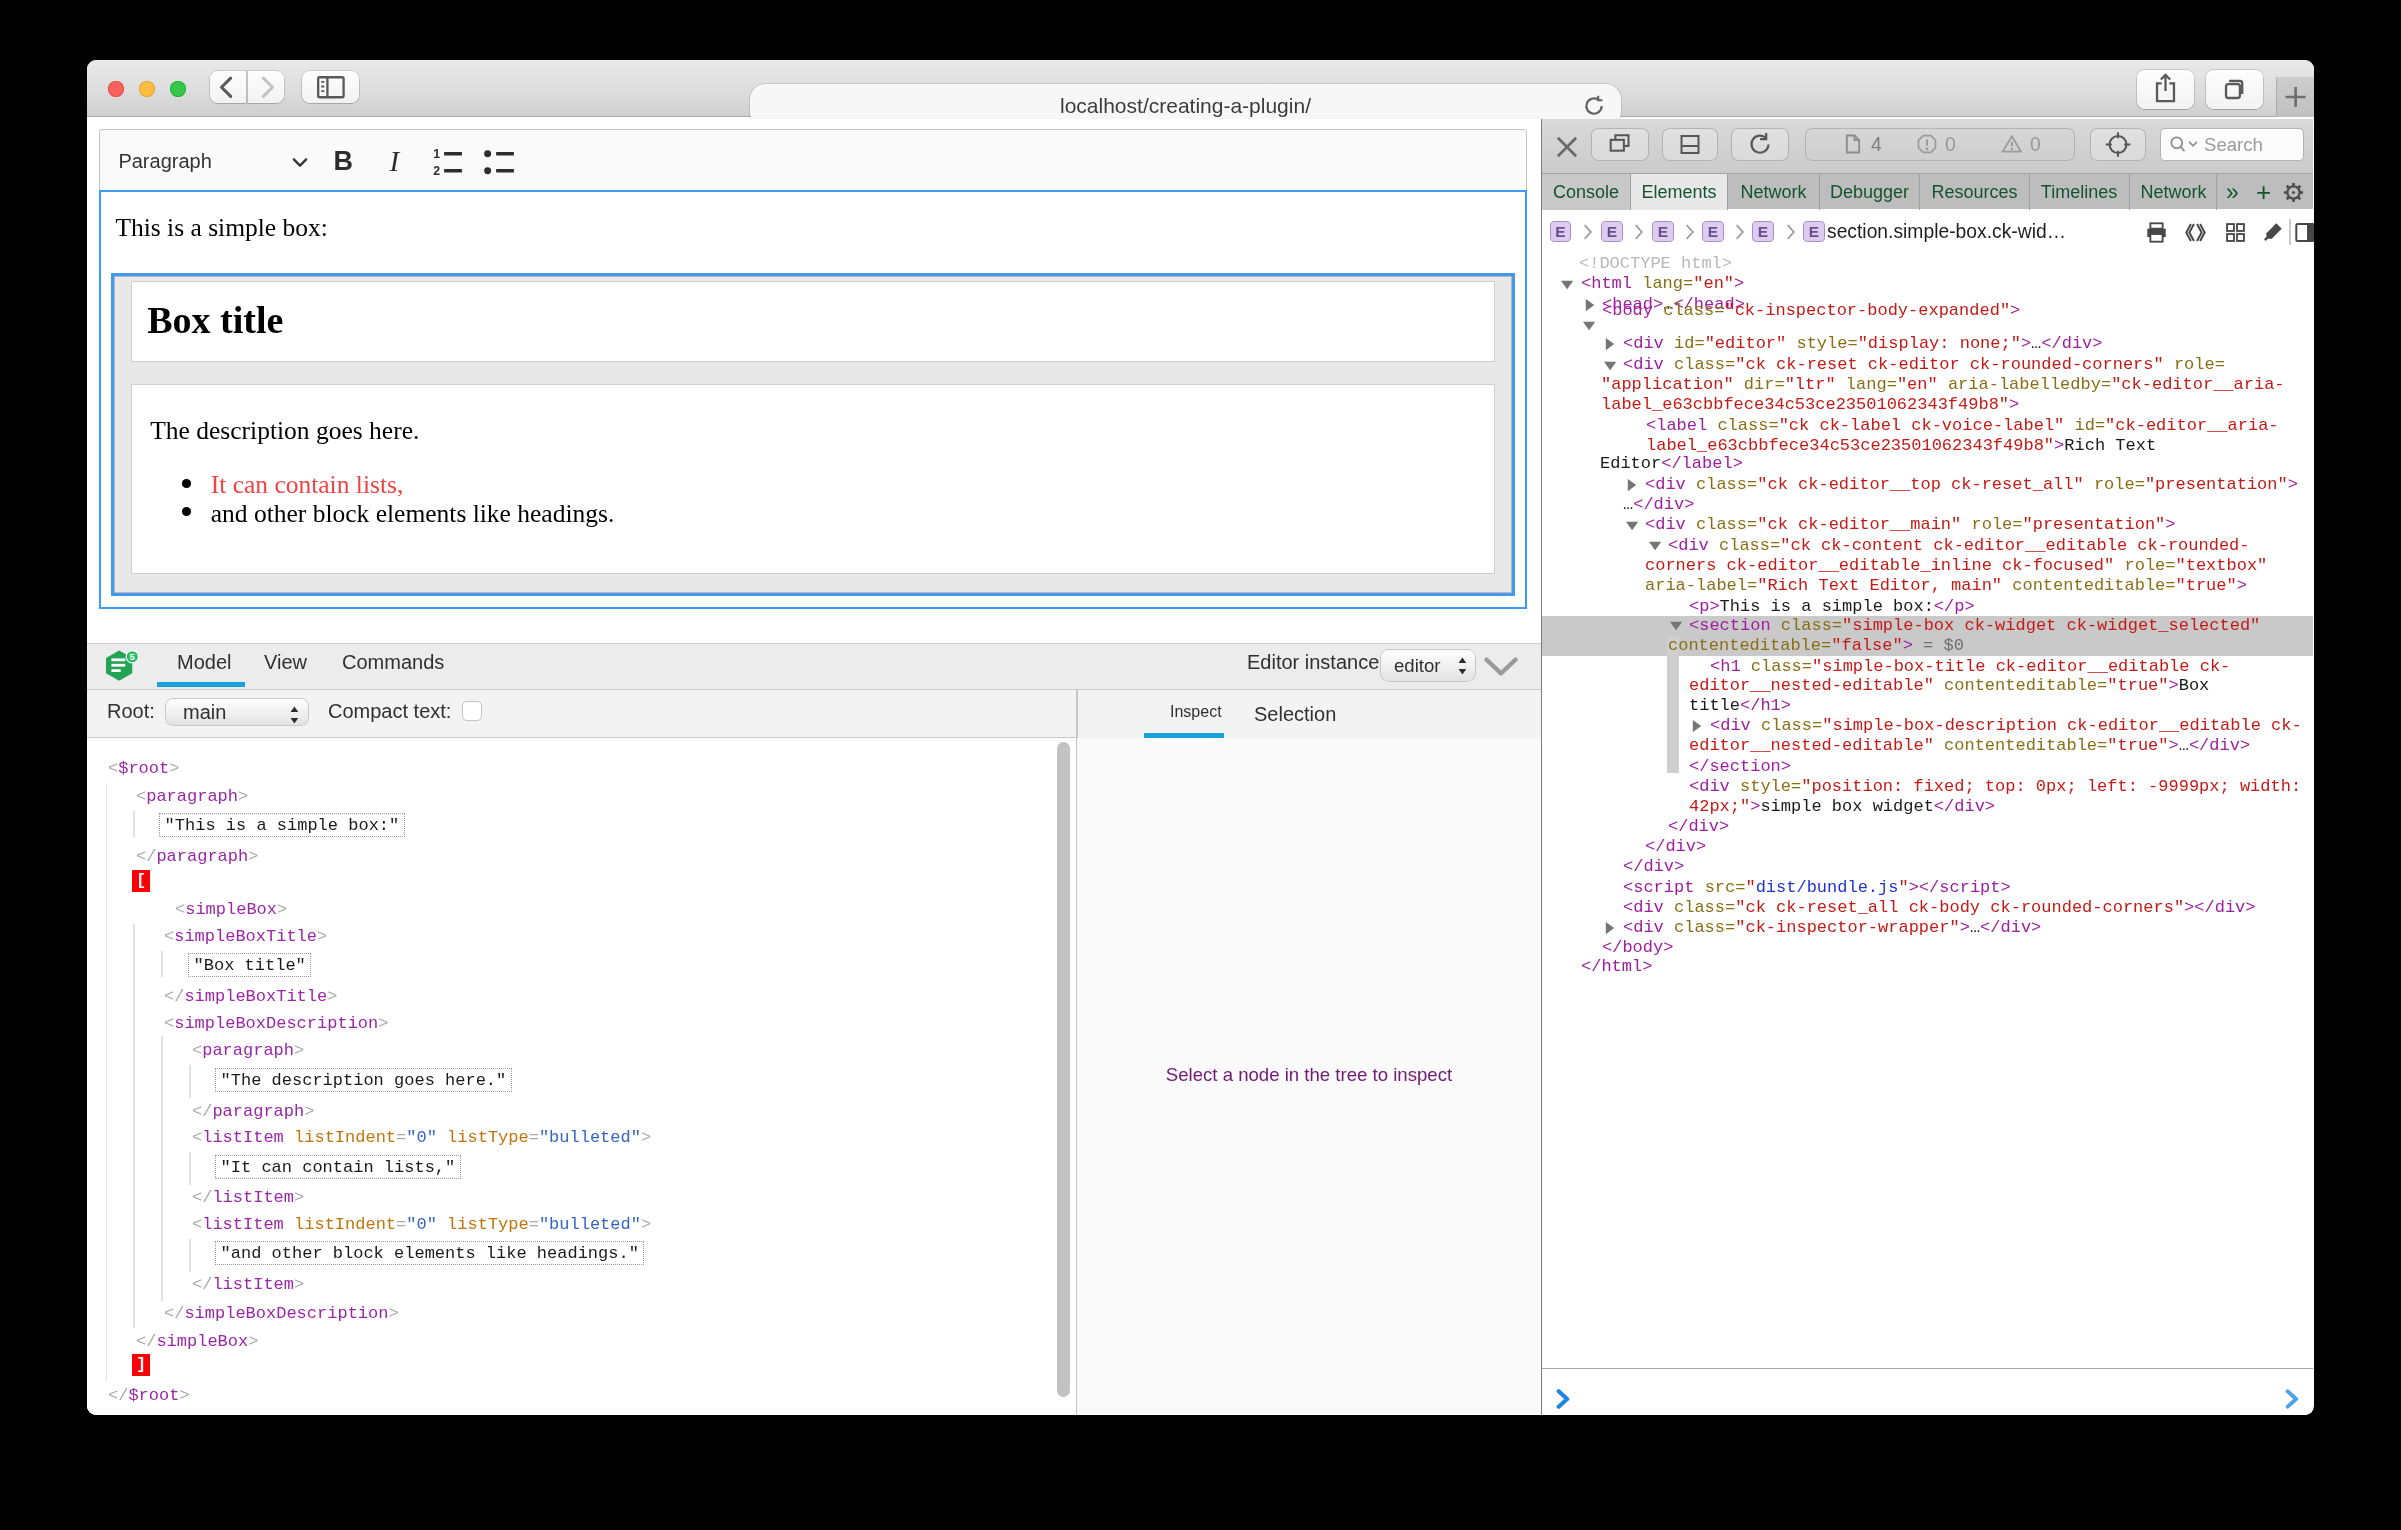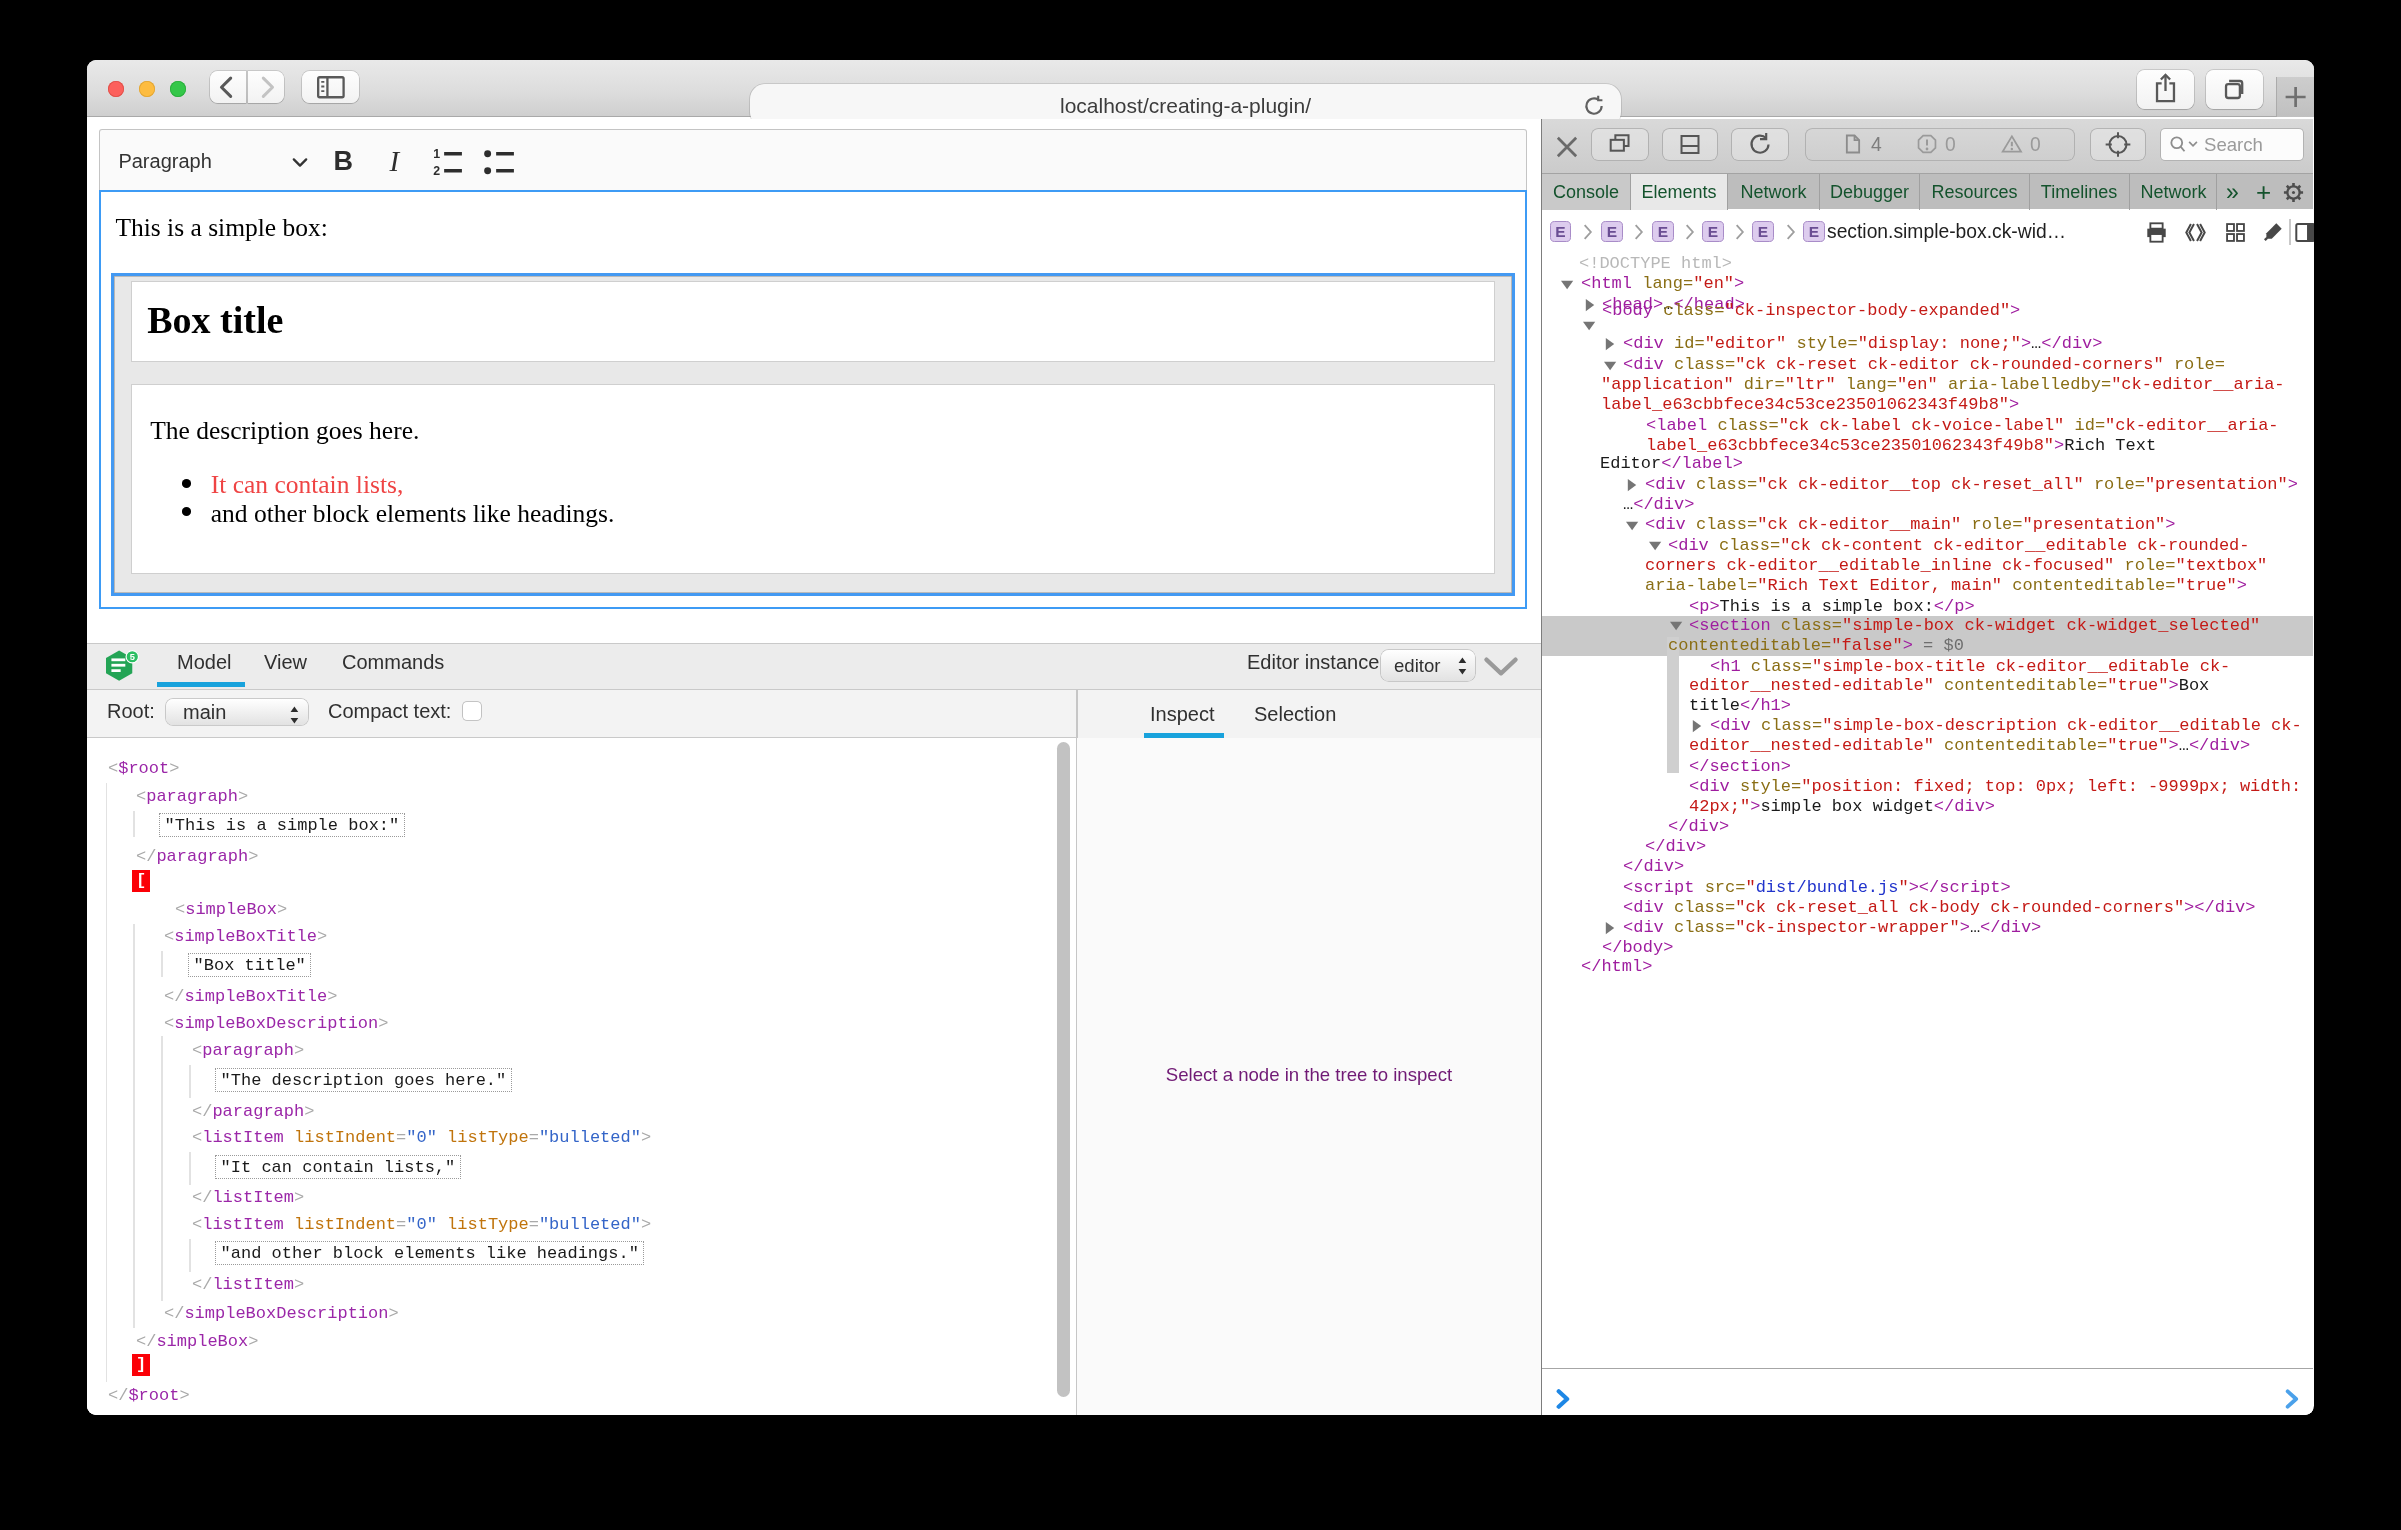--- a/index.html
+++ b/index.html
@@ -219,21 +219,21 @@
         <div class="abs sans ui" style="left:17px; top:1.5px; font-size:20px;">main</div>
         <svg class="abs" style="right:8.5px; top:5.4px;" width="10.8" height="20" viewBox="0 0 14 26">
           <path d="M7 2 L12 9 L2 9 Z" fill="#2d2d2d"></path>
           <path d="M7 24 L12 17 L2 17 Z" fill="#2d2d2d"></path>
         </svg>
       </div>
       <div class="abs sans ui" style="left:241px; top:10px; font-size:20px;">Compact text:</div>
       <div class="abs" style="left:376px; top:11.6px; width:18px; height:18px; border-radius:3.9px; background:#fff; box-shadow:0 0 0 0.8px #b5b5b5;"></div>
 
       <div class="abs" style="left:990px; top:0; width:464px; height:48px; background:#f3f3f3;">
-        <div class="abs sans ui" style="left:73px; top:13px; font-size:20px;">Inspect</div>
+        <div class="abs sans ui" style="left:93px; top:13px; font-size:16px;">Inspect</div>
         <div class="abs sans ui" style="left:177px; top:13px; font-size:20px;">Selection</div>
         <div class="abs" style="left:67px; top:43px; width:80px; height:4.6px; background:#18a2dc;"></div>
       </div>
     </div>
 
     <div id="panediv"></div>
     <div id="rpane">
       <div class="abs sans" style="left:0; top:326px; width:464px; text-align:center; font-size:18.6px; color:#701a75;">Select a node in the tree to inspect</div>
     </div>
 

